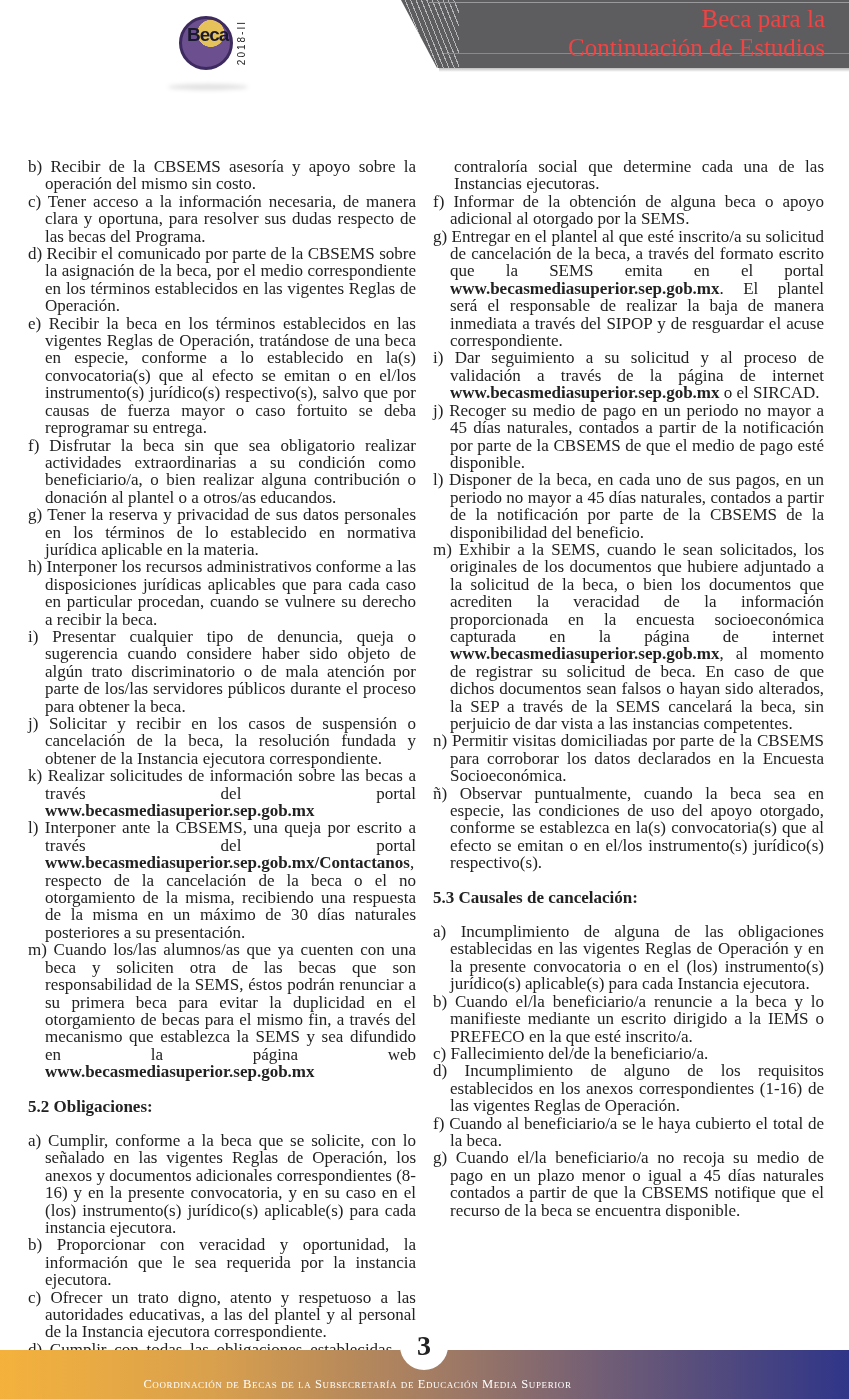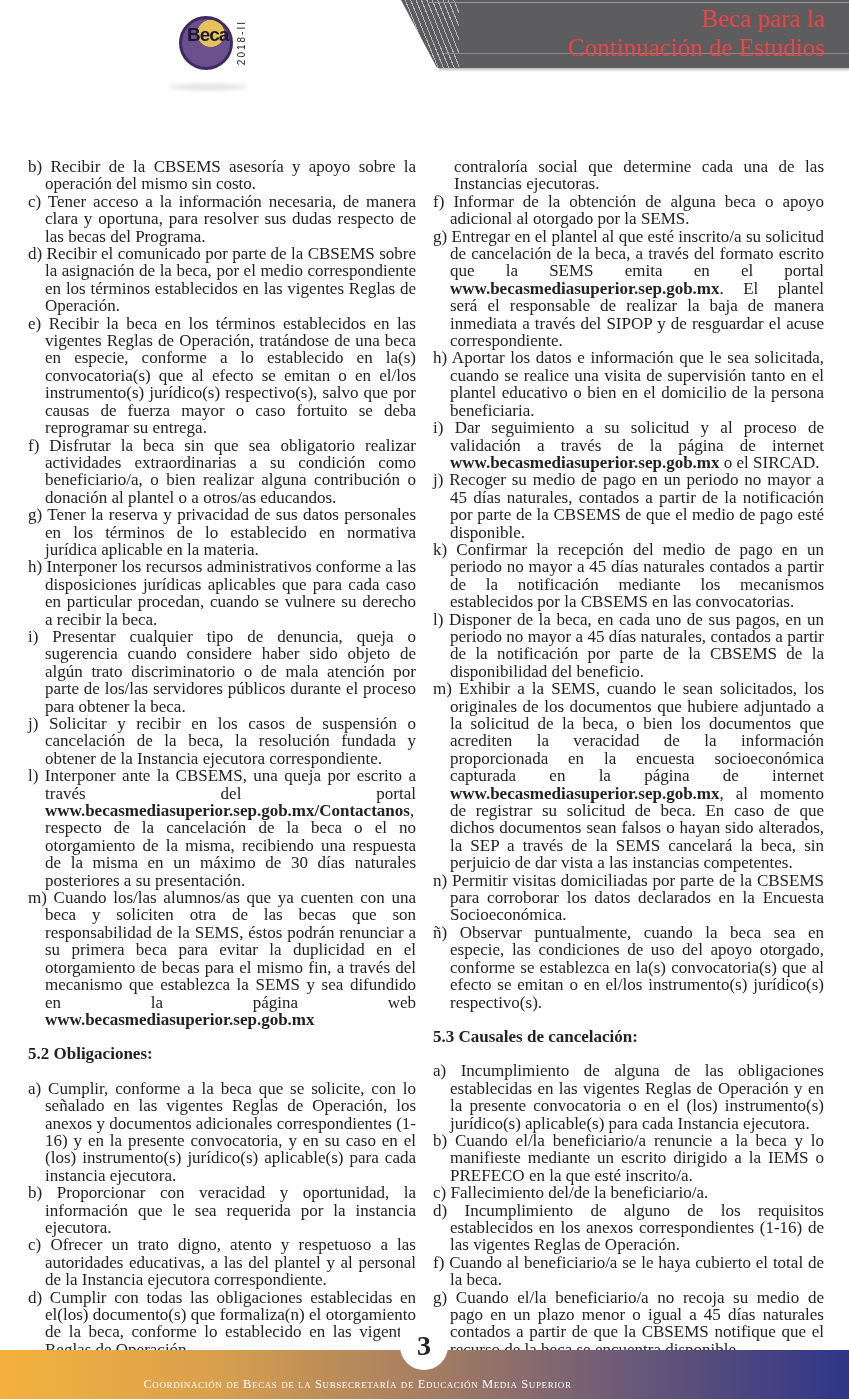--- a/index.html
+++ b/index.html
@@ -86,42 +86,41 @@
   <div id="left-rights">
       <p class="item"><span>b) </span><span>Recibir de la CBSEMS asesoría y apoyo sobre la operación del mismo sin costo.</span></p>
       <p class="item"><span>c) </span><span>Tener acceso a la información necesaria, de manera clara y oportuna, para resolver sus dudas respecto de las becas del Programa.</span></p>
       <p class="item"><span>d) </span><span>Recibir el comunicado por parte de la CBSEMS sobre la asignación de la beca, por el medio correspondiente en los términos establecidos en las vigentes Reglas de Operación.</span></p>
       <p class="item"><span>e) </span><span>Recibir la beca en los términos establecidos en las vigentes Reglas de Operación, tratándose de una beca en especie, conforme a lo establecido en la(s) convocatoria(s) que al efecto se emitan o en el/los instrumento(s) jurídico(s) respectivo(s), salvo que por causas de fuerza mayor o caso fortuito se deba reprogramar su entrega.</span></p>
       <p class="item"><span>f) </span><span>Disfrutar la beca sin que sea obligatorio realizar actividades extraordinarias a su condición como beneficiario/a, o bien realizar alguna contribución o donación al plantel o a otros/as educandos.</span></p>
       <p class="item"><span>g) </span><span>Tener la reserva y privacidad de sus datos personales en los términos de lo establecido en normativa jurídica aplicable en la materia.</span></p>
       <p class="item"><span>h) </span><span>Interponer los recursos administrativos conforme a las disposiciones jurídicas aplicables que para cada caso en particular procedan, cuando se vulnere su derecho a recibir la beca.</span></p>
       <p class="item"><span>i) </span><span>Presentar cualquier tipo de denuncia, queja o sugerencia cuando considere haber sido objeto de algún trato discriminatorio o de mala atención por parte de los/las servidores públicos durante el proceso para obtener la beca.</span></p>
       <p class="item"><span>j) </span><span>Solicitar y recibir en los casos de suspensión o cancelación de la beca, la resolución fundada y obtener de la Instancia ejecutora correspondiente.</span></p>
+      <p class="item"><span>k) </span><span>Realizar solicitudes de información sobre las becas a través del portal </span><b>www.becasmediasuperior.sep.gob.mx</b></p>
       <p class="item"><span>l) </span><span>Interponer ante la CBSEMS, una queja por escrito a través del portal </span><b>www.becasmediasuperior.sep.gob.mx/Contactanos</b><span>, respecto de la cancelación de la beca o el no otorgamiento de la misma, recibiendo una respuesta de la misma en un máximo de 30 días naturales posteriores a su presentación.</span></p>
       <p class="item"><span>m) </span><span>Cuando los/las alumnos/as que ya cuenten con una beca y soliciten otra de las becas que son responsabilidad de la SEMS, éstos podrán renunciar a su primera beca para evitar la duplicidad en el otorgamiento de becas para el mismo fin, a través del mecanismo que establezca la SEMS y sea difundido en la página web </span><b>www.becasmediasuperior.sep.gob.mx</b></p>
     </div>
   <div class="section-head">5.2 Obligaciones:</div>
   <div id="left-obligations">
-      <p class="item"><span>a) </span><span>Cumplir, conforme a la beca que se solicite, con lo señalado en las vigentes Reglas de Operación, los anexos y documentos adicionales correspondientes (1-16) y en la presente convocatoria, y en su caso en el (los) instrumento(s) jurídico(s) aplicable(s) para cada instancia ejecutora.</span></p>
+      <p class="item"><span>a) </span><span>Cumplir, conforme a la beca que se solicite, con lo señalado en las vigentes Reglas de Operación, los anexos y documentos adicionales correspondientes (8-16) y en la presente convocatoria, y en su caso en el (los) instrumento(s) jurídico(s) aplicable(s) para cada instancia ejecutora.</span></p>
       <p class="item"><span>b) </span><span>Proporcionar con veracidad y oportunidad, la información que le sea requerida por la instancia ejecutora.</span></p>
       <p class="item"><span>c) </span><span>Ofrecer un trato digno, atento y respetuoso a las autoridades educativas, a las del plantel y al personal de la Instancia ejecutora correspondiente.</span></p>
       <p class="item"><span>d) </span><span>Cumplir con todas las obligaciones establecidas en el(los) documento(s) que formaliza(n) el otorgamiento de la beca, conforme lo establecido en las vigentes Reglas de Operación.</span></p>
       <p class="item"><span>e) </span><span>Realizar, en caso de decidir participar, las actividades de</span></p>
     </div>
 </div>
 
 <div class="col col-right">
   <p class="item cont">contraloría social que determine cada una de las Instancias ejecutoras.</p>
   <div id="right-obligations">
       <p class="item"><span>f) </span><span>Informar de la obtención de alguna beca o apoyo adicional al otorgado por la SEMS.</span></p>
       <p class="item"><span>g) </span><span>Entregar en el plantel al que esté inscrito/a su solicitud de cancelación de la beca, a través del formato escrito que la SEMS emita en el portal </span><b>www.becasmediasuperior.sep.gob.mx</b><span>. El plantel será el responsable de realizar la baja de manera inmediata a través del SIPOP y de resguardar el acuse correspondiente.</span></p>
-      <p class="item"><span>h) </span><span>Aportar los datos e información que le sea solicitada, cuando se realice una visita de supervisión tanto en el plantel educativo o bien en el domicilio de la persona beneficiaria.</span></p>
       <p class="item"><span>i) </span><span>Dar seguimiento a su solicitud y al proceso de validación a través de la página de internet </span><b>www.becasmediasuperior.sep.gob.mx</b><span> o el SIRCAD.</span></p>
       <p class="item"><span>j) </span><span>Recoger su medio de pago en un periodo no mayor a 45 días naturales, contados a partir de la notificación por parte de la CBSEMS de que el medio de pago esté disponible.</span></p>
-      <p class="item"><span>k) </span><span>Confirmar la recepción del medio de pago en un periodo no mayor a 45 días naturales contados a partir de la notificación mediante los mecanismos establecidos por la CBSEMS en las convocatorias.</span></p>
       <p class="item"><span>l) </span><span>Disponer de la beca, en cada uno de sus pagos, en un periodo no mayor a 45 días naturales, contados a partir de la notificación por parte de la CBSEMS de la disponibilidad del beneficio.</span></p>
       <p class="item"><span>m) </span><span>Exhibir a la SEMS, cuando le sean solicitados, los originales de los documentos que hubiere adjuntado a la solicitud de la beca, o bien los documentos que acrediten la veracidad de la información proporcionada en la encuesta socioeconómica capturada en la página de internet </span><b>www.becasmediasuperior.sep.gob.mx</b><span>, al momento de registrar su solicitud de beca. En caso de que dichos documentos sean falsos o hayan sido alterados, la SEP a través de la SEMS cancelará la beca, sin perjuicio de dar vista a las instancias competentes.</span></p>
       <p class="item"><span>n) </span><span>Permitir visitas domiciliadas por parte de la CBSEMS para corroborar los datos declarados en la Encuesta Socioeconómica.</span></p>
       <p class="item"><span>ñ) </span><span>Observar puntualmente, cuando la beca sea en especie, las condiciones de uso del apoyo otorgado, conforme se establezca en la(s) convocatoria(s) que al efecto se emitan o en el/los instrumento(s) jurídico(s) respectivo(s).</span></p>
     </div>
   <div class="section-head">5.3 Causales de cancelación:</div>
   <div id="right-cancel">
       <p class="item"><span>a) </span><span>Incumplimiento de alguna de las obligaciones establecidas en las vigentes Reglas de Operación y en la presente convocatoria o en el (los) instrumento(s) jurídico(s) aplicable(s) para cada Instancia ejecutora.</span></p>
       <p class="item"><span>b) </span><span>Cuando el/la beneficiario/a renuncie a la beca y lo manifieste mediante un escrito dirigido a la IEMS o PREFECO en la que esté inscrito/a.</span></p>
       <p class="item"><span>c) </span><span>Fallecimiento del/de la beneficiario/a.</span></p>

